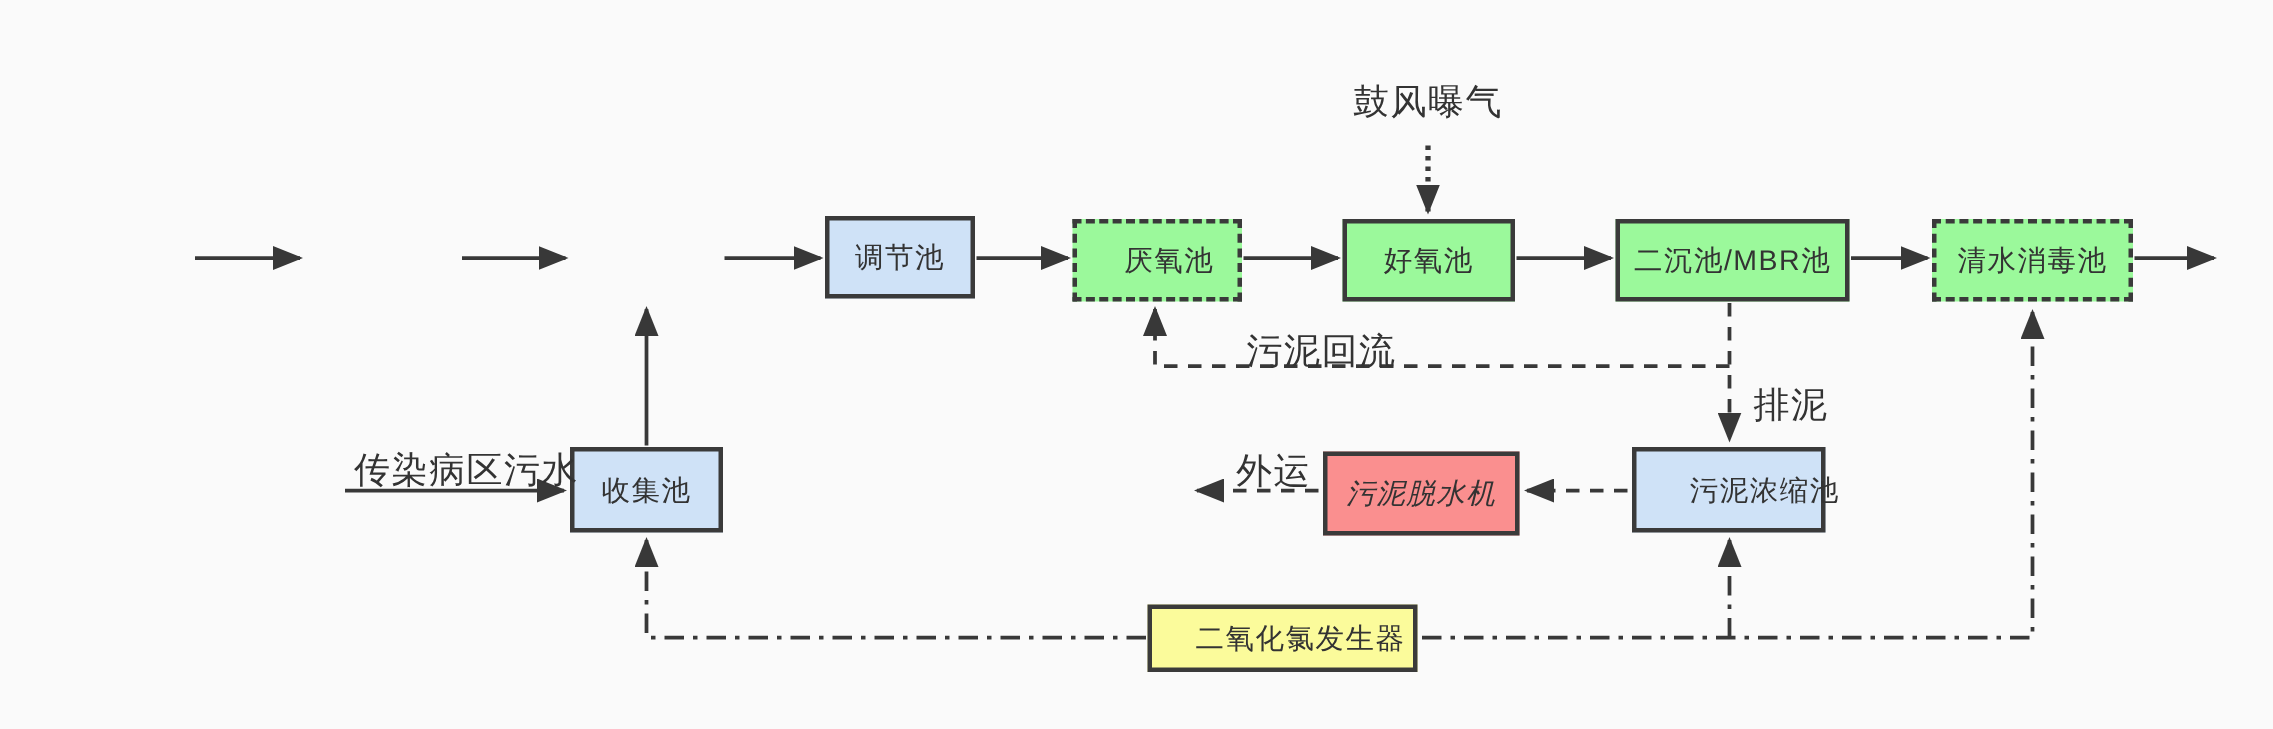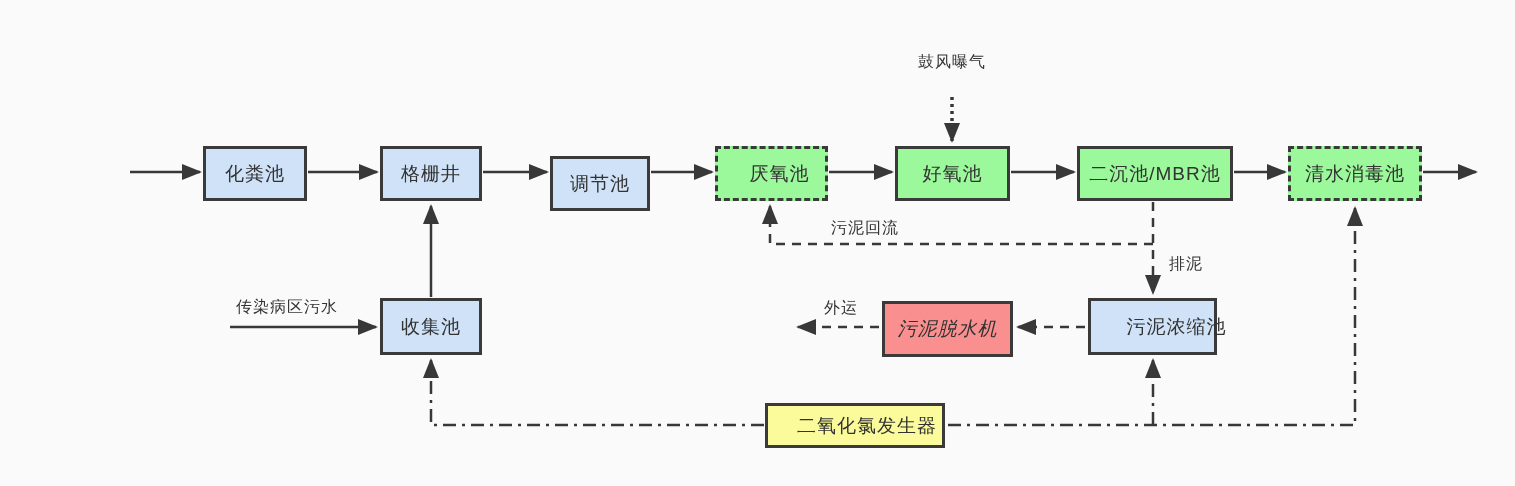--- a/index.html
+++ b/index.html
@@ -32,21 +32,21 @@
     letter-spacing: 1px;
     white-space: nowrap;
   }
   .node.dashed { border-style: dashed; }
   .fill-blue   { background: #cfe2f7; }
   .fill-green  { background: #9bf99b; }
   .fill-red    { background: #fa8f8f; font-style: italic; }
   .fill-yellow { background: #fbfb9b; padding-left: 24px; }
   .flabel {
     position: absolute;
-    font-size: 16px;
+    font-size: 24px;
     color: #333333;
     letter-spacing: 1px;
     white-space: nowrap;
   }
   .flabel.centered { transform: translateX(-50%); }
 </style>
 </head>
 <body>
 
 <div class="canvas">
@@ -77,25 +77,23 @@
       <path d="M1153 244 H770 V206" marker-end="url(#ah)" stroke-dasharray="9 7"></path>
       <path d="M1085 327 H1018" marker-end="url(#ah)" stroke-dasharray="9 7"></path>
       <path d="M879 327 H798" marker-end="url(#ah)" stroke-dasharray="9 7"></path>
 
       <path d="M764 425 H431 V360" marker-end="url(#ah)" stroke-dasharray="13 6 3 6"></path>
       <path d="M948 425 H1355 V208" marker-end="url(#ah)" stroke-dasharray="13 6 3 6"></path>
       <path d="M1153 425 V360" marker-end="url(#ah)" stroke-dasharray="13 6 3 6"></path>
     </g>
   </svg>
 
-  <div class="node fill-blue" style="left:203px; top:146px; width:104px; height:55px;">化粪池</div>
 
-  <div class="node fill-blue" style="left:380px; top:146px; width:102px; height:55px;">格栅井</div>
 
-  <div class="node fill-blue" style="left:550px; top:156px; width:100px; height:55px;">调节池</div>
+  <div class="node fill-blue" style="left:550px; top:144px; width:100px; height:55px;">调节池</div>
 
   <div class="node fill-green dashed" style="left:715px; top:146px; width:113px; height:55px;padding-left:16px;">厌氧池</div>
 
   <div class="node fill-green" style="left:895px; top:146px; width:115px; height:55px;">好氧池</div>
 
   <div class="node fill-green" style="left:1077px; top:146px; width:156px; height:55px;">二沉池/MBR池</div>
 
   <div class="node fill-green dashed" style="left:1288px; top:146px; width:134px; height:55px;">清水消毒池</div>
 
   <div class="node fill-blue" style="left:380px; top:298px; width:102px; height:57px;">收集池</div>

